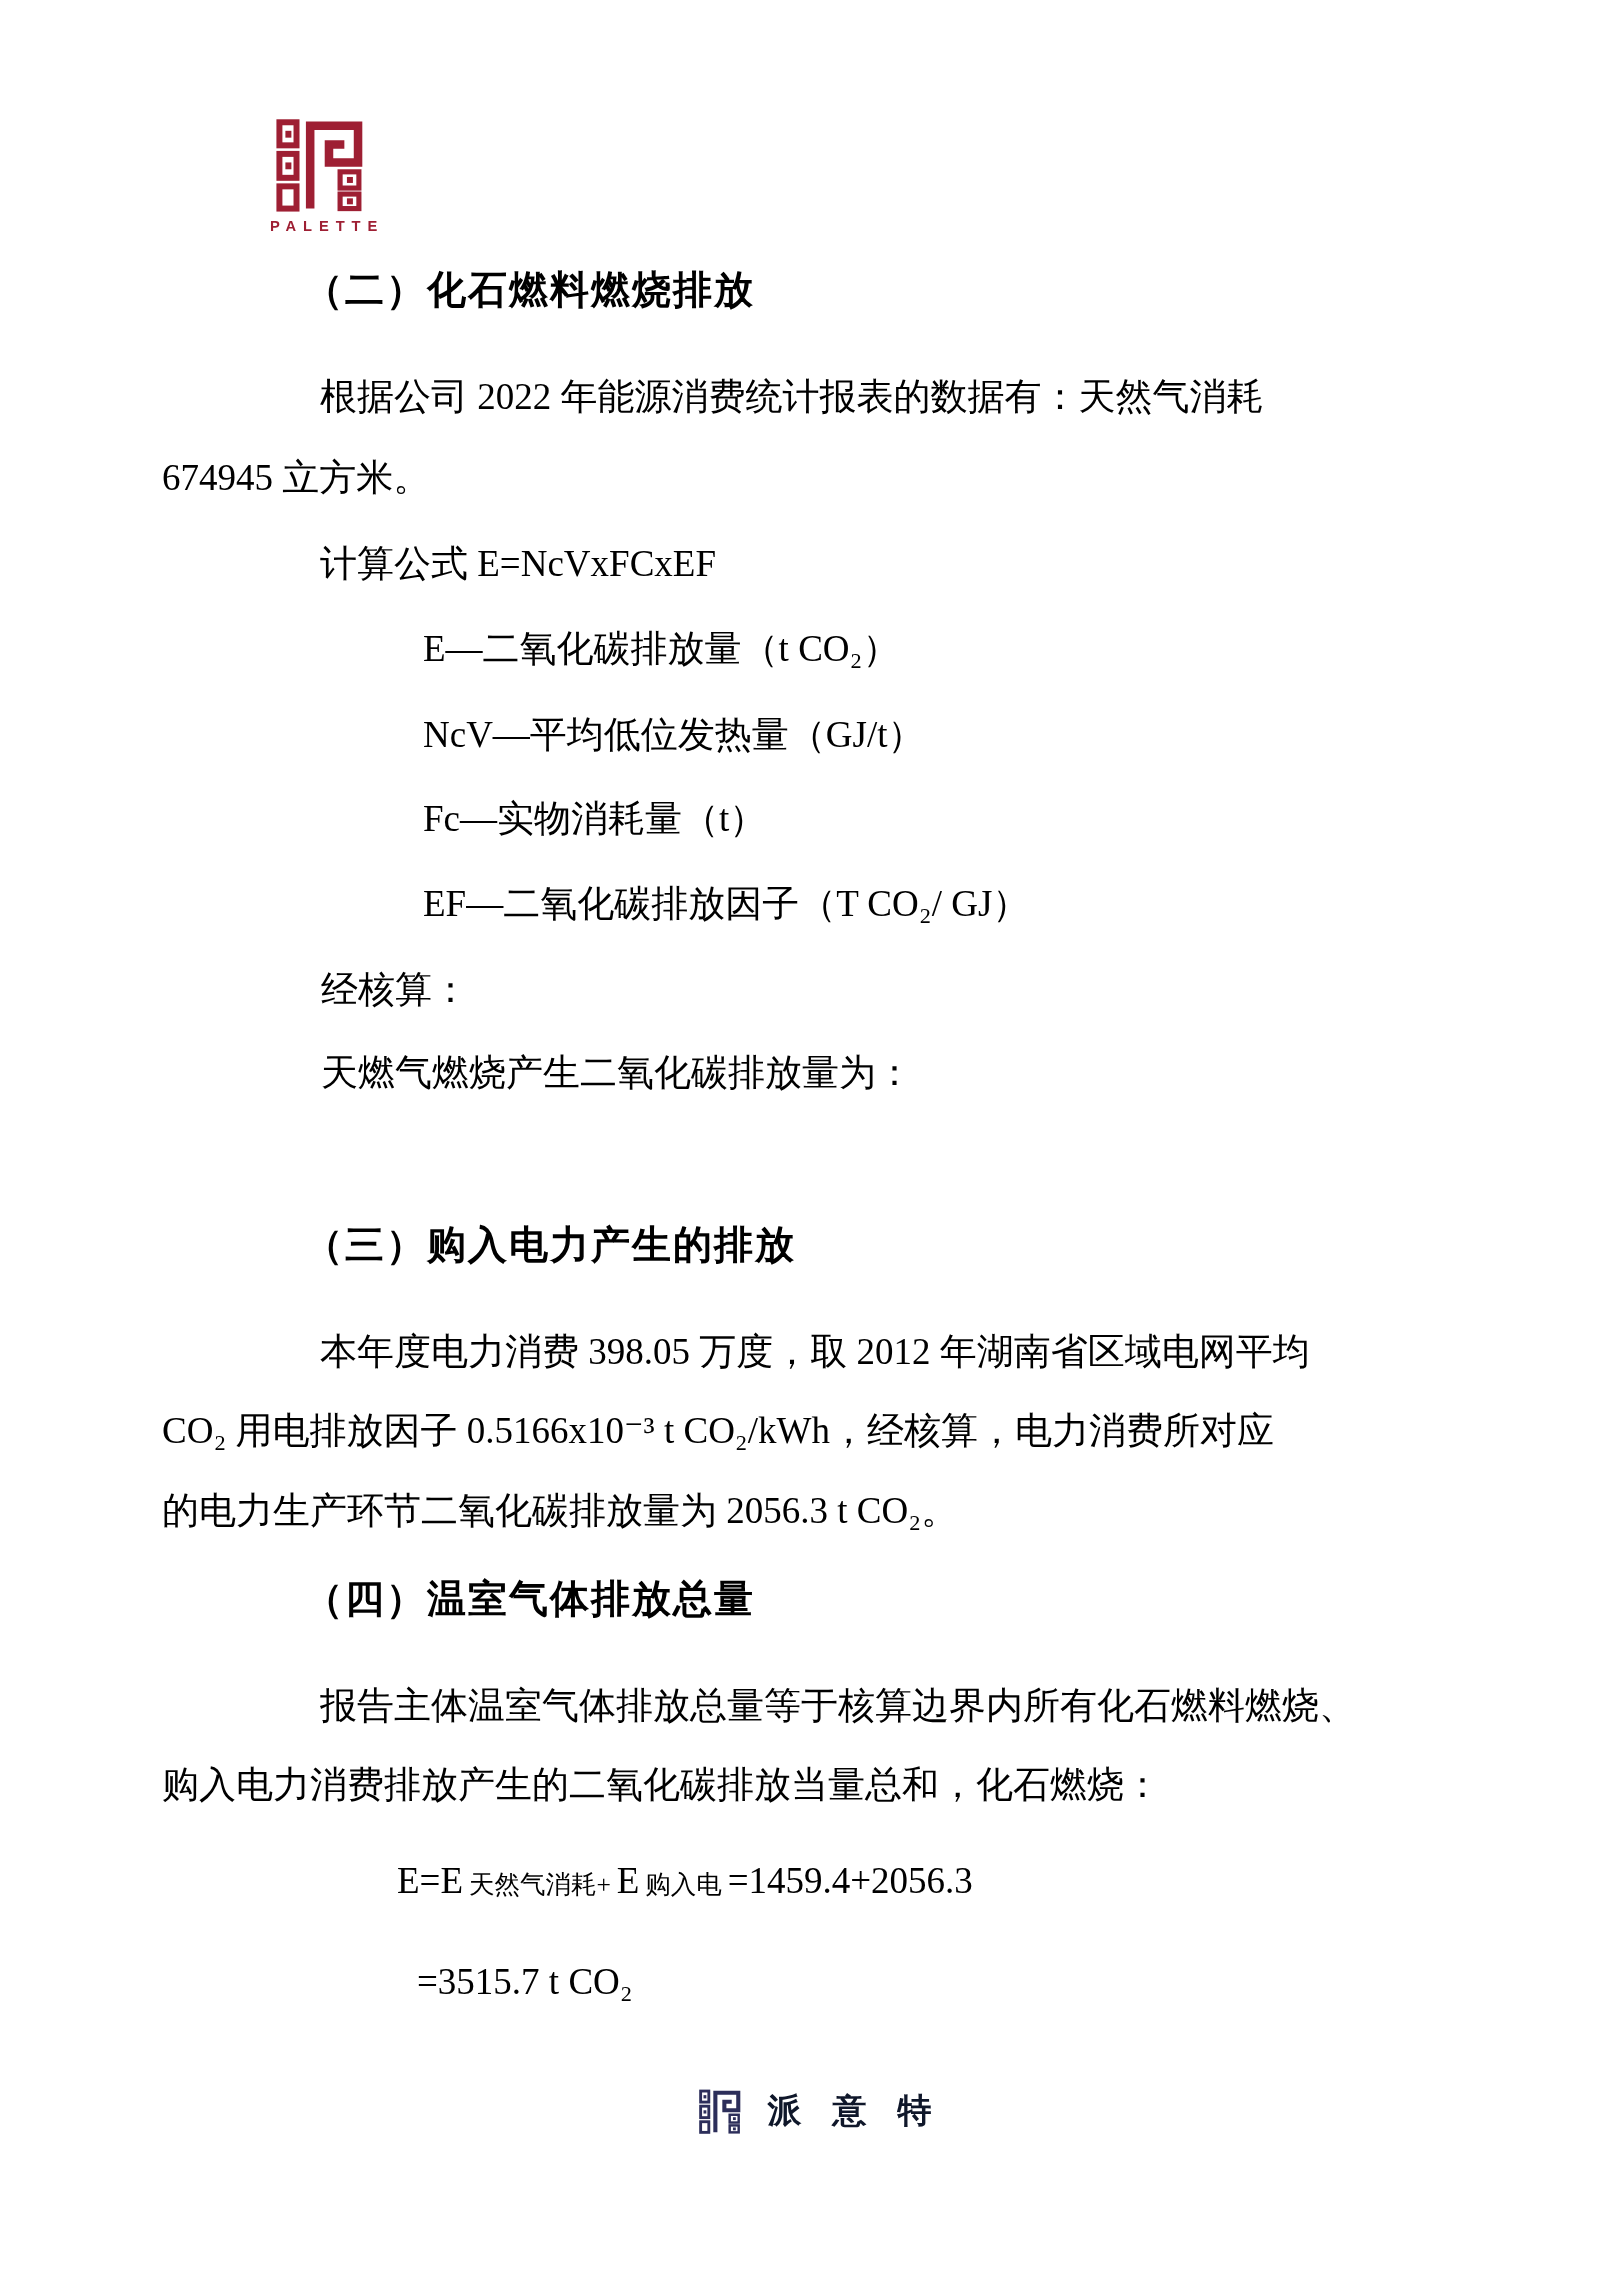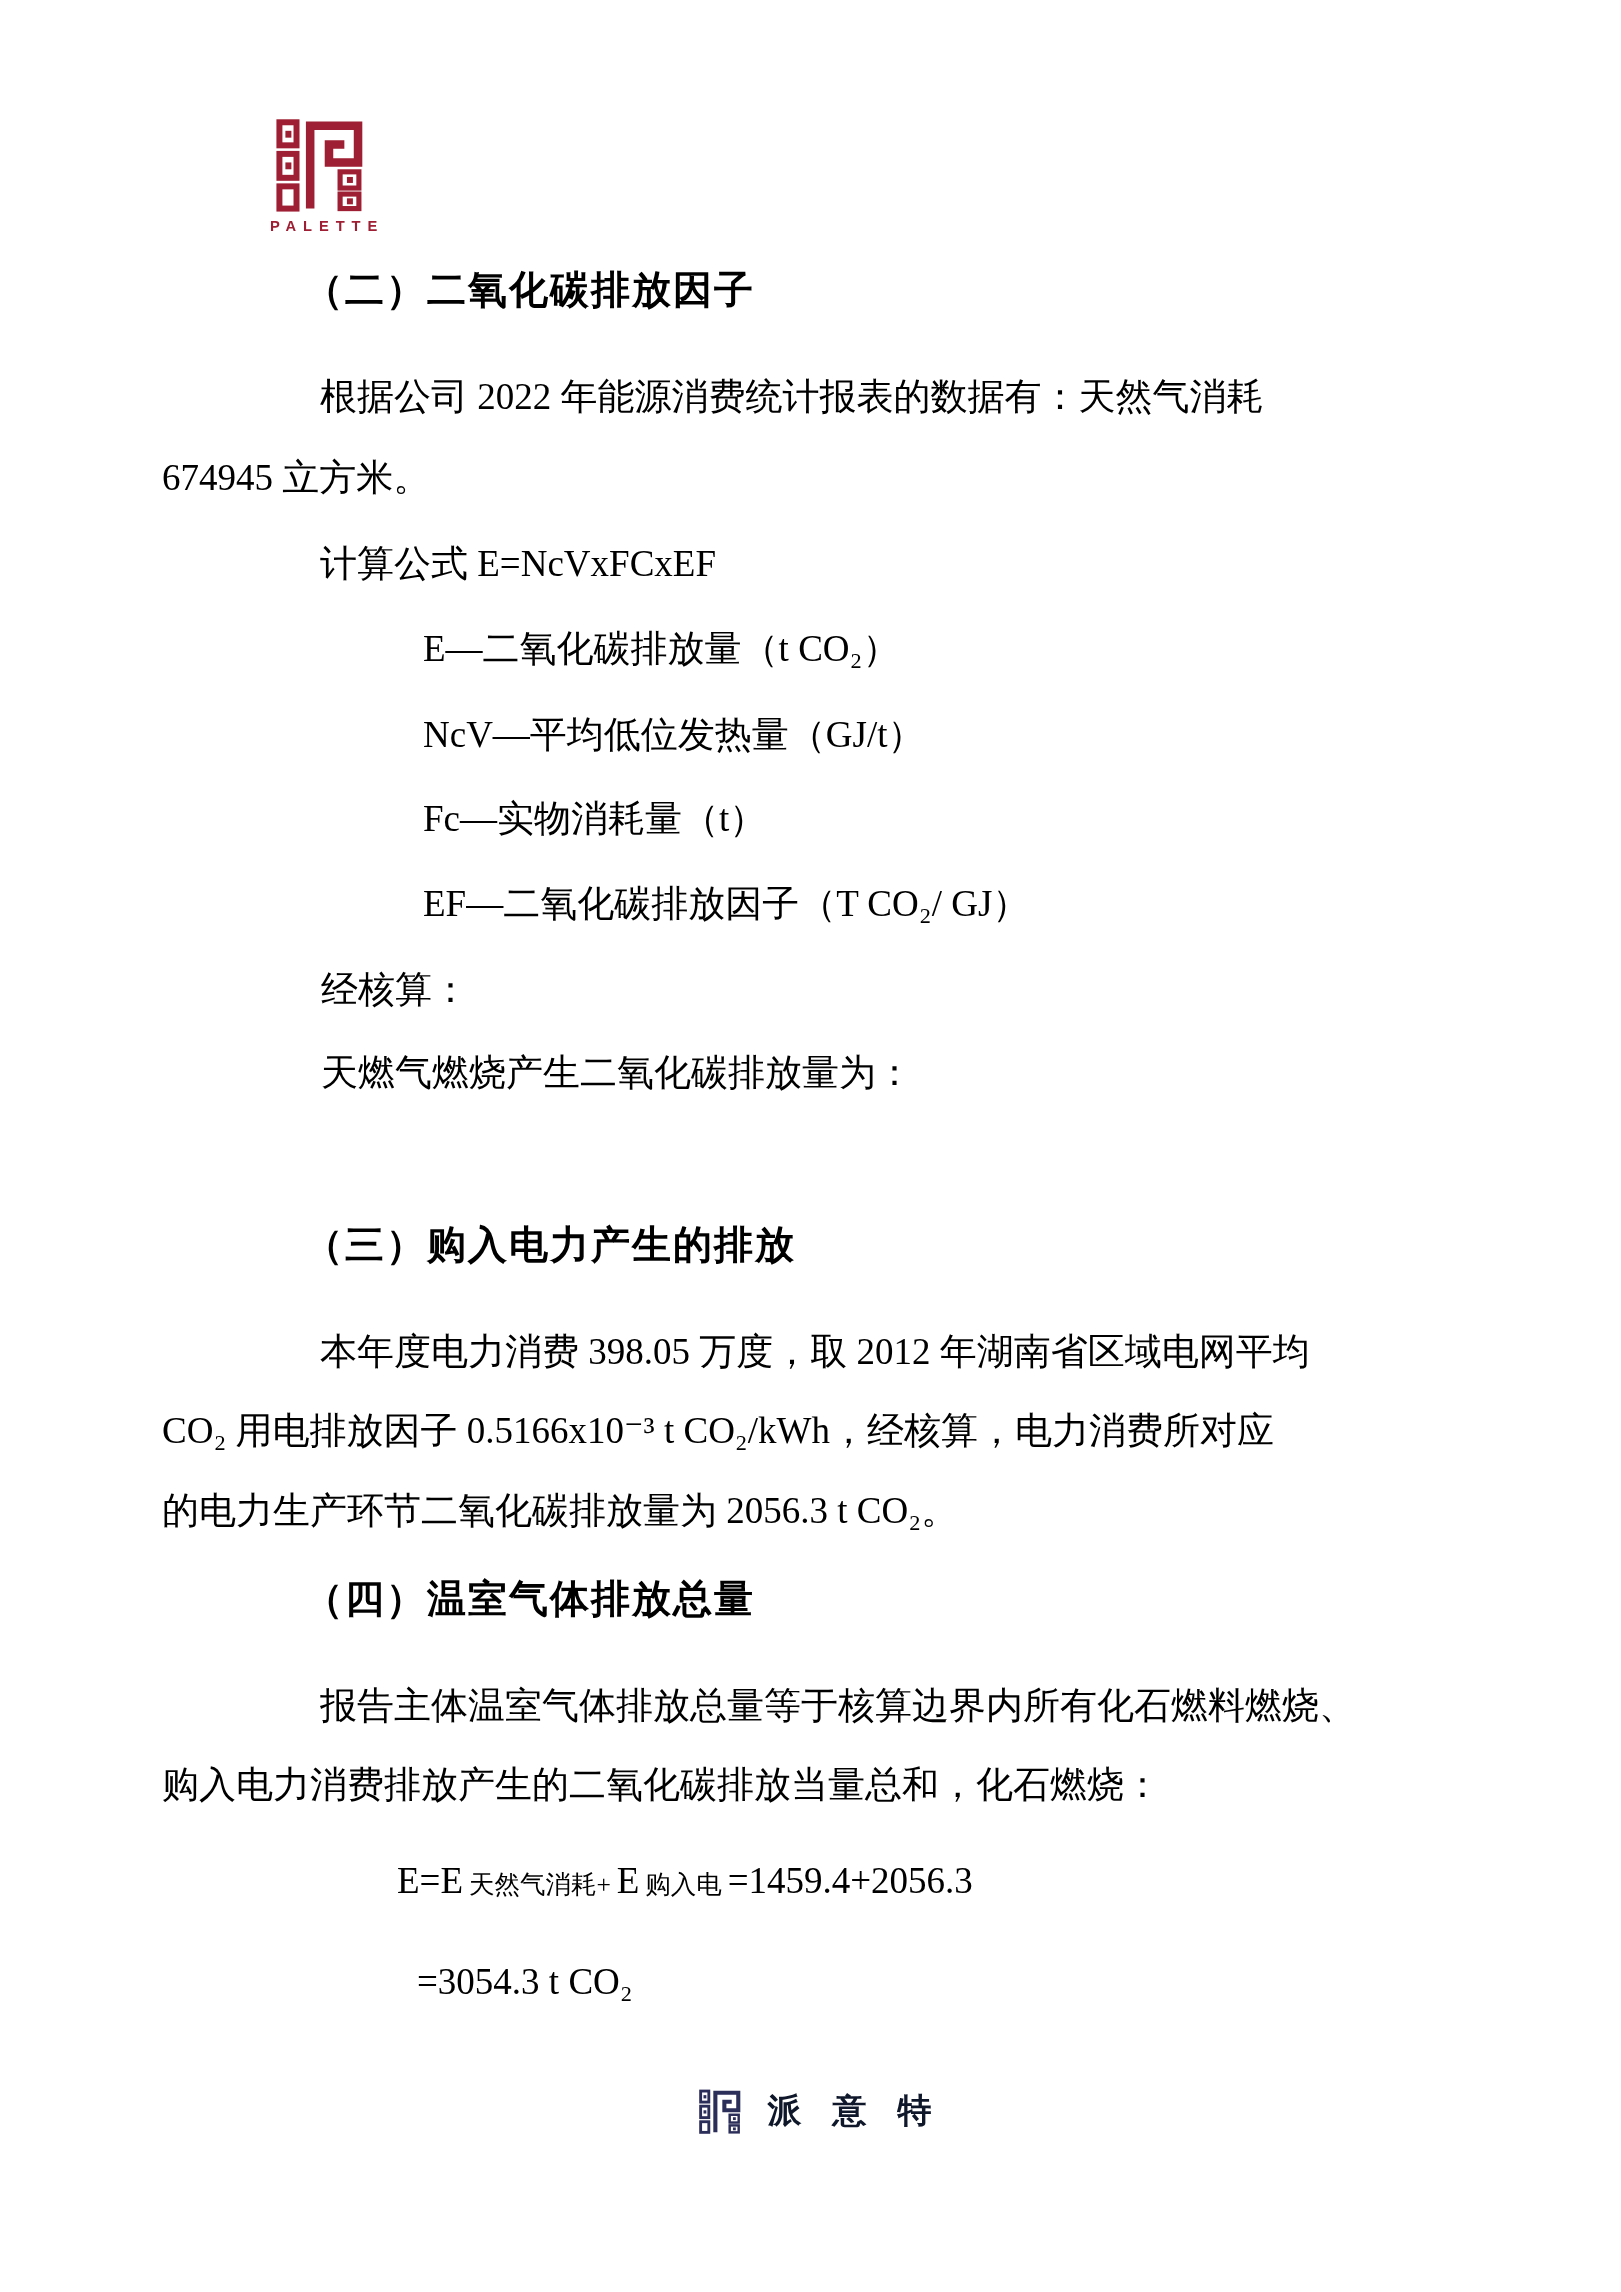--- a/index.html
+++ b/index.html
@@ -96,21 +96,21 @@
 
 <div class="page">
 
   <div class="header-logo">
     <svg class="logo-mark" viewBox="0 0 108 96" width="106" height="94">
         <use href="#mark"></use>
       </svg>
     <div class="header-brand">PALETTE</div>
   </div>
 
-  <div class="line heading" style="left:304px; top:267px;">（二）二氧化碳排放因子</div>
+  <div class="line heading" style="left:304px; top:267px;">（二）化石燃料燃烧排放</div>
 
   <div class="line" style="left:320px; top:375px;">根据公司 2022 年能源消费统计报表的数据有：天然气消耗</div>
   <div class="line" style="left:162px; top:456px;">674945 立方米。</div>
 
   <div class="line" style="left:320px; top:542px;">计算公式 E=NcVxFCxEF</div>
 
   <div class="line" style="left:423px; top:627px;">E—二氧化碳排放量（t CO₂）</div>
   <div class="line" style="left:423px; top:713px;">NcV—平均低位发热量（GJ/t）</div>
   <div class="line" style="left:423px; top:797px;">Fc—实物消耗量（t）</div>
   <div class="line" style="left:423px; top:882px;">EF—二氧化碳排放因子（T CO₂/ GJ）</div>
@@ -126,21 +126,21 @@
 
   <div class="line heading" style="left:304px; top:1576px;">（四）温室气体排放总量</div>
 
   <div class="line" style="left:320px; top:1684px;">报告主体温室气体排放总量等于核算边界内所有化石燃料燃烧、</div>
   <div class="line" style="left:162px; top:1763px;">购入电力消费排放产生的二氧化碳排放当量总和，化石燃烧：</div>
 
   <div class="line" style="left:397px; top:1859px;">
     <span>E=E</span><span class="formula-sub">天然气消耗+</span><span>E</span><span class="formula-sub">购入电</span><span>=1459.4+2056.3</span>
   </div>
 
-  <div class="line" style="left:417px; top:1960px;">=3054.3 t CO₂</div>
+  <div class="line" style="left:417px; top:1960px;">=3515.7 t CO₂</div>
 
   <div class="footer-logo">
     <svg class="logo-mark" viewBox="0 0 46 46" width="45" height="45">
         <use href="#mark"></use>
       </svg>
     <div class="footer-brand">派意特</div>
   </div>
 
 </div>
 

